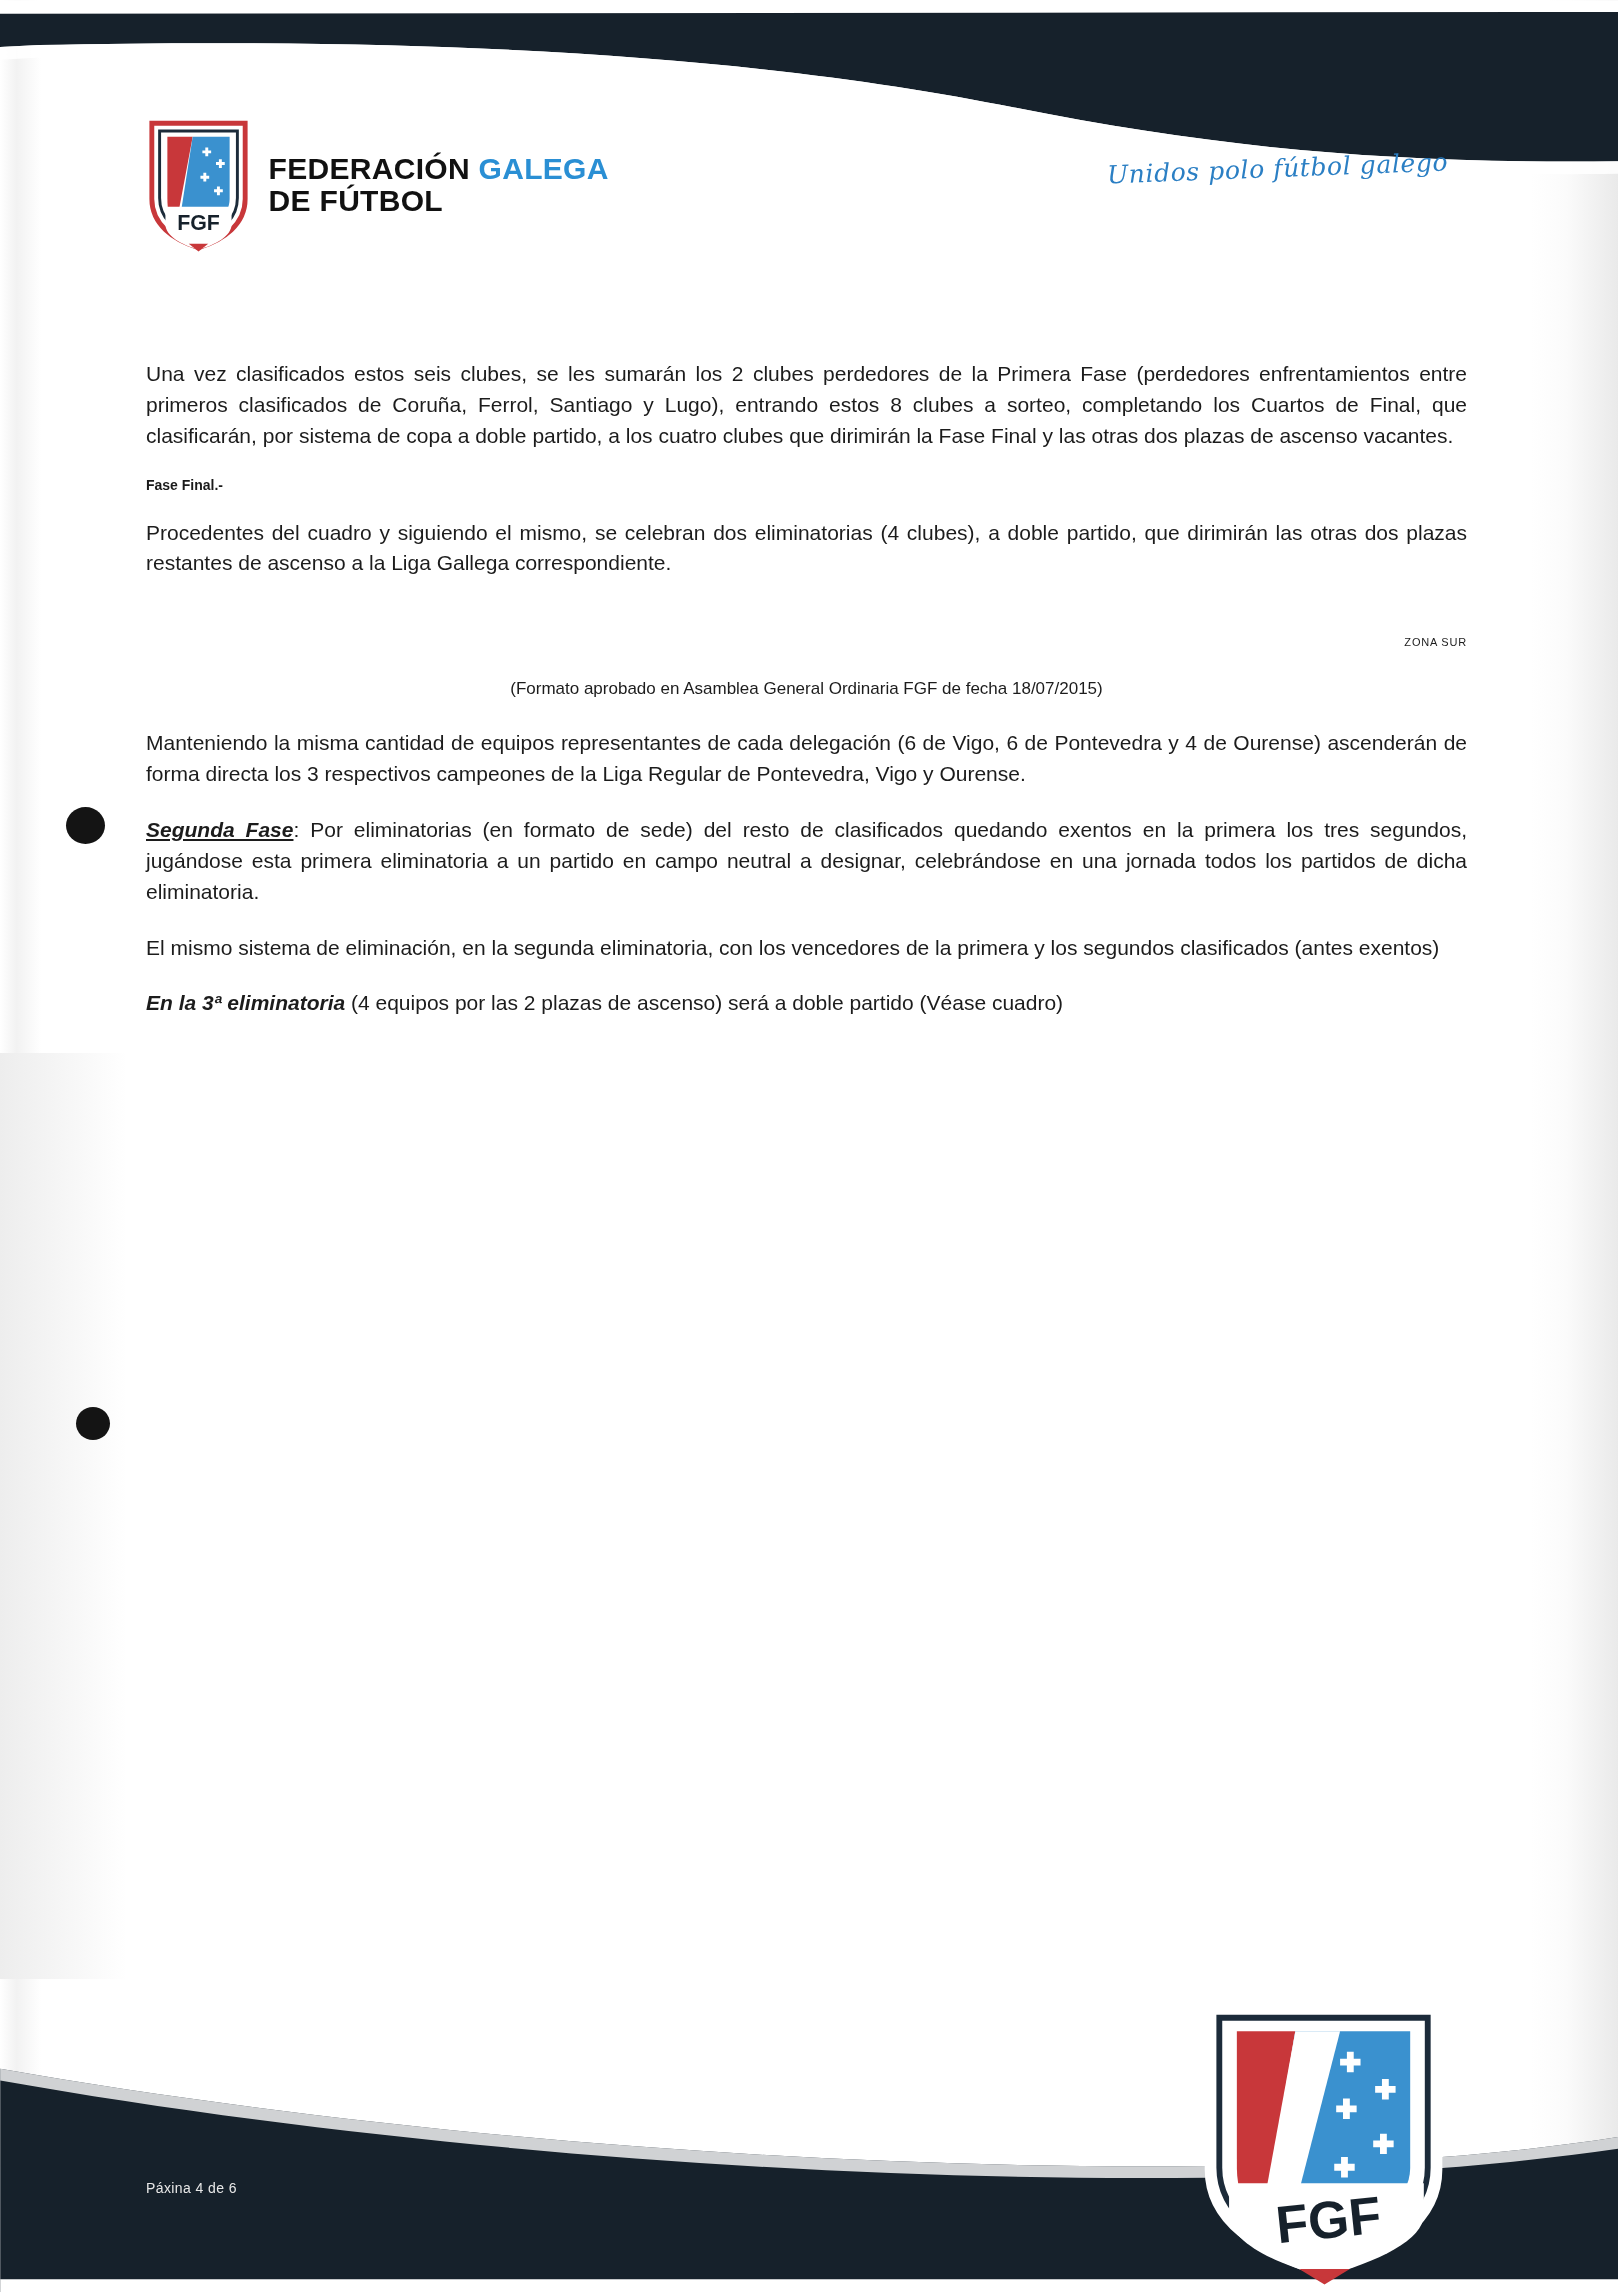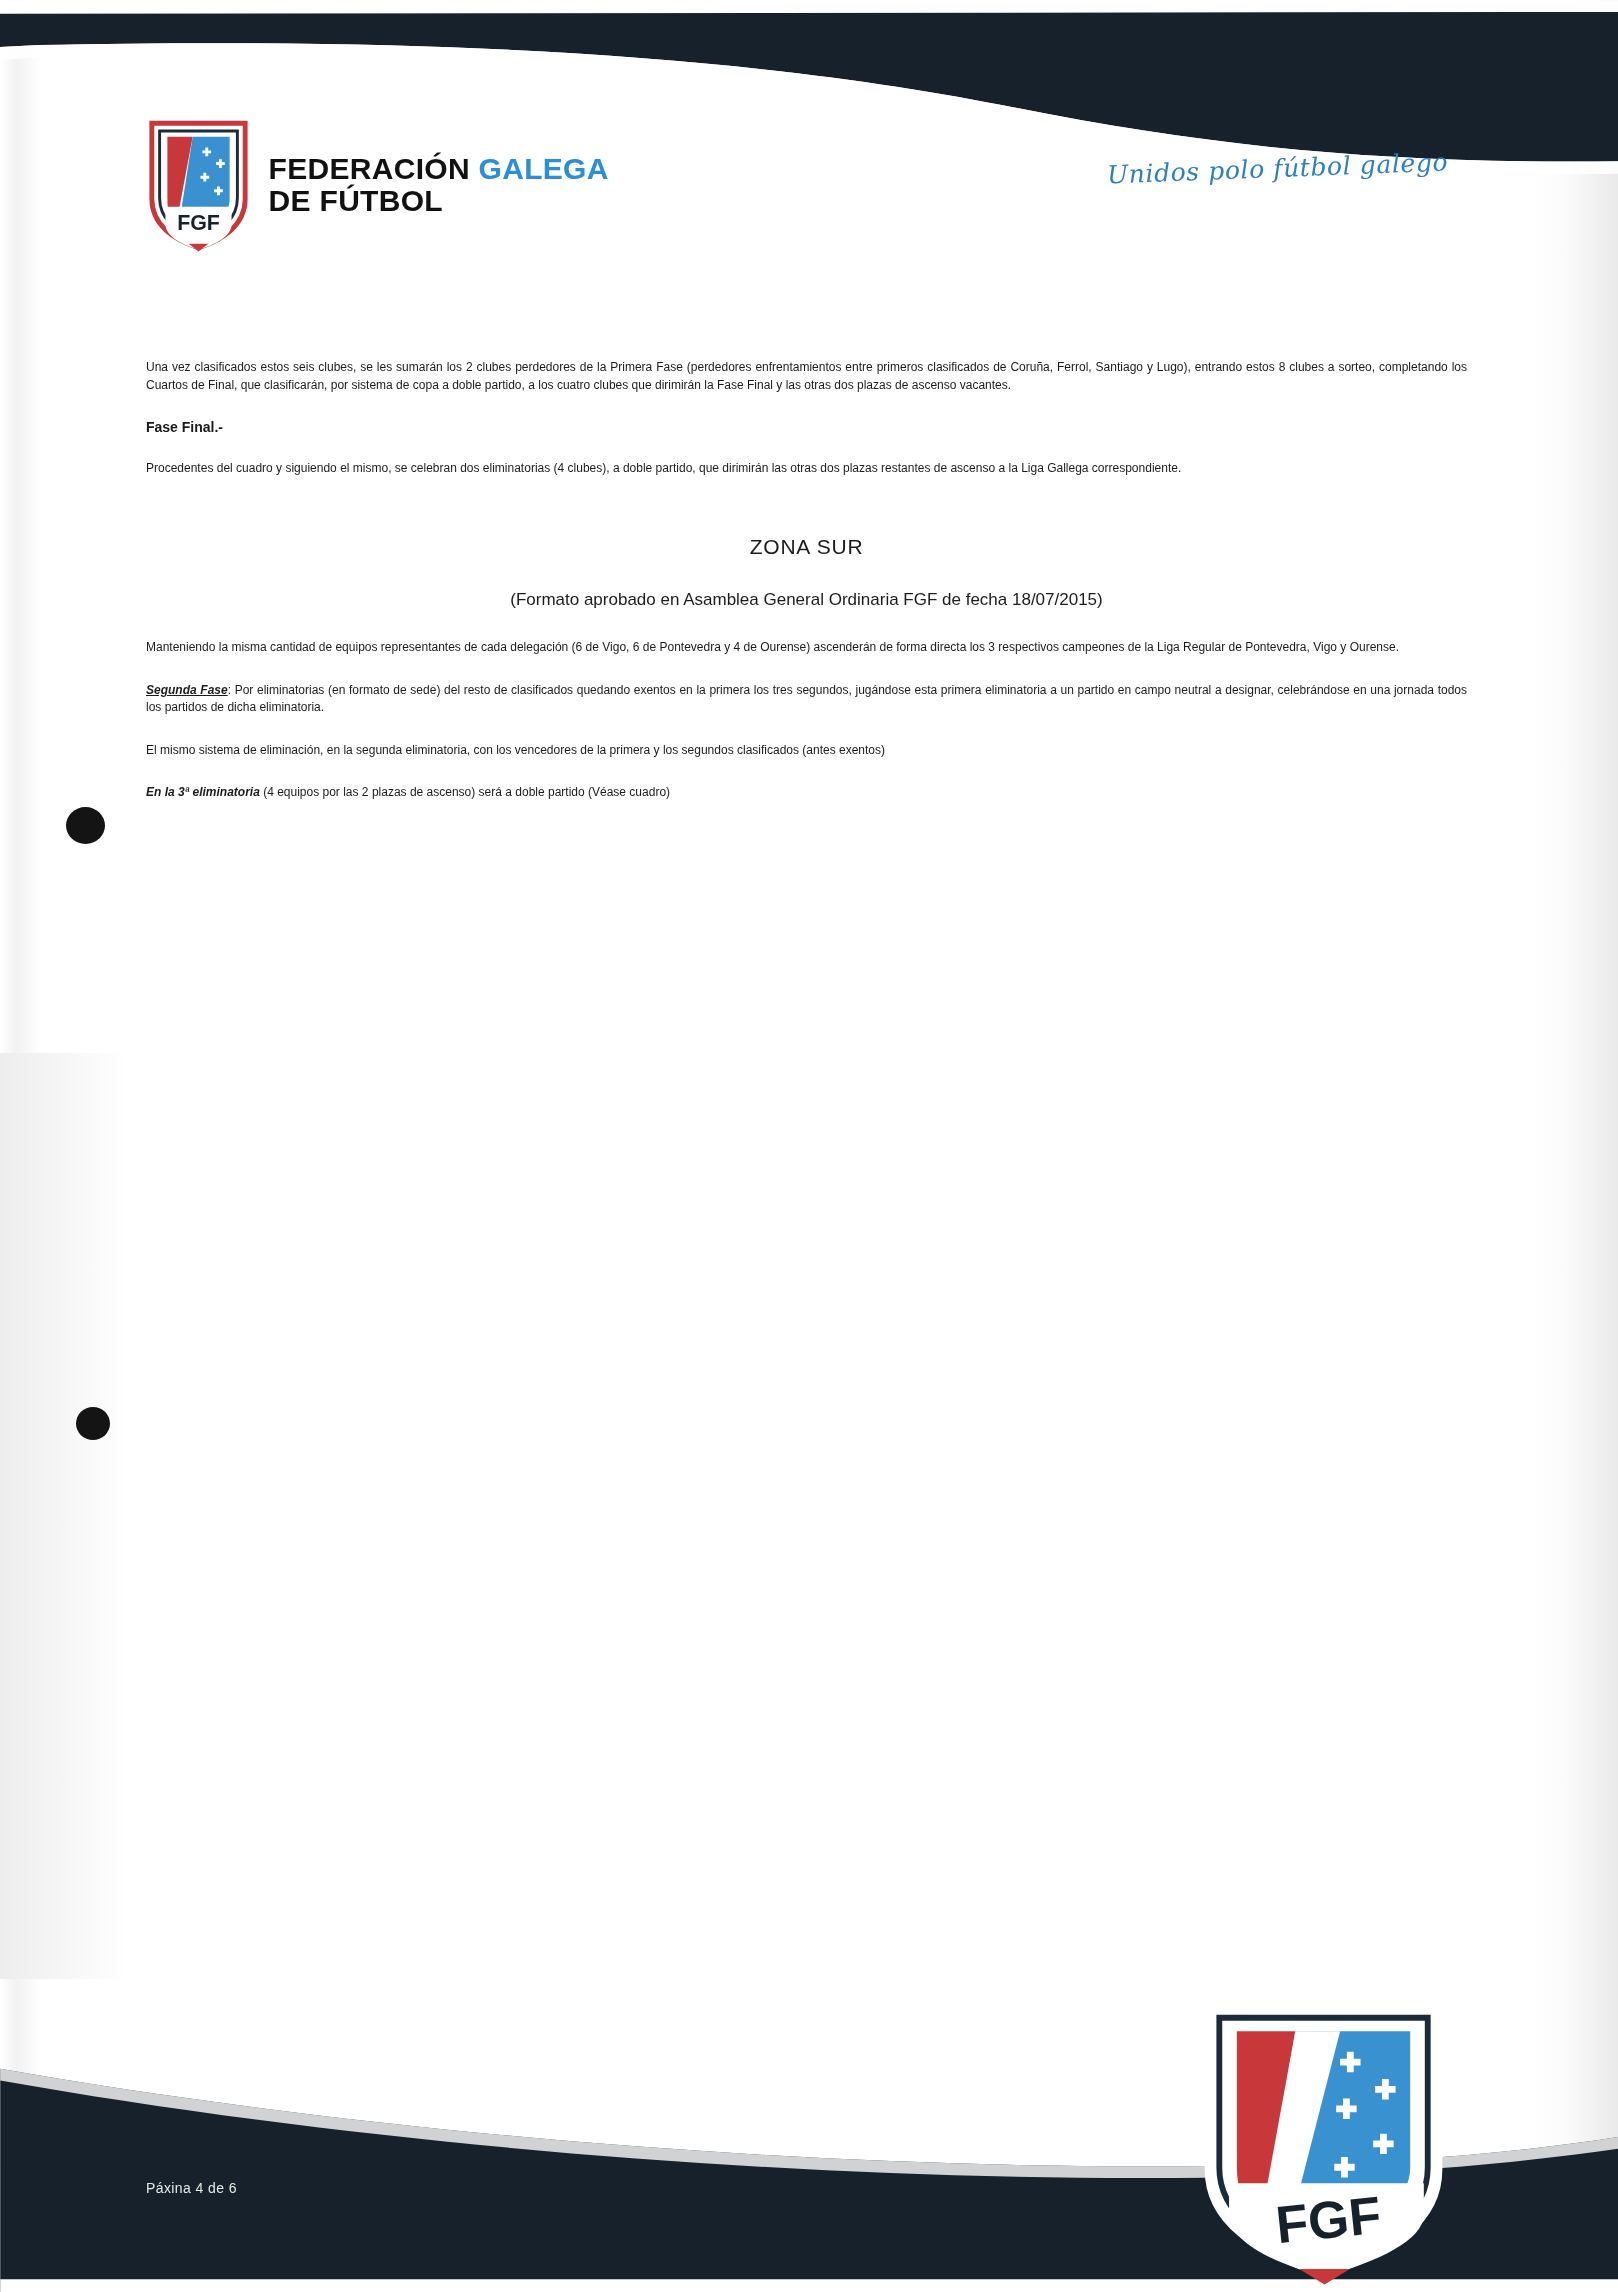--- a/index.html
+++ b/index.html
@@ -93,29 +93,29 @@
 
   
   .content {
     position: absolute;
     left: 146px;
     top: 359px;
     width: 1321px;
   }
   p.body {
     margin: 0 0 25px 0;
-    font-size: 12px;
+    font-size: 21px;
     line-height: 1.47;
     text-align: justify;
     color: #1c1c1c;
   }
   .zona-sur {
     margin: 57px 0 0 0;
-    text-align: center;
-    font-size: 21px;
+    text-align: right;
+    font-size: 11px;
     letter-spacing: 0.8px;
     color: #1c1c1c;
   }
   .formato {
     margin: 31px 0 29px 0;
     text-align: center;
     font-size: 17px;
     font-weight: normal;
     color: #1c1c1c;
   }

